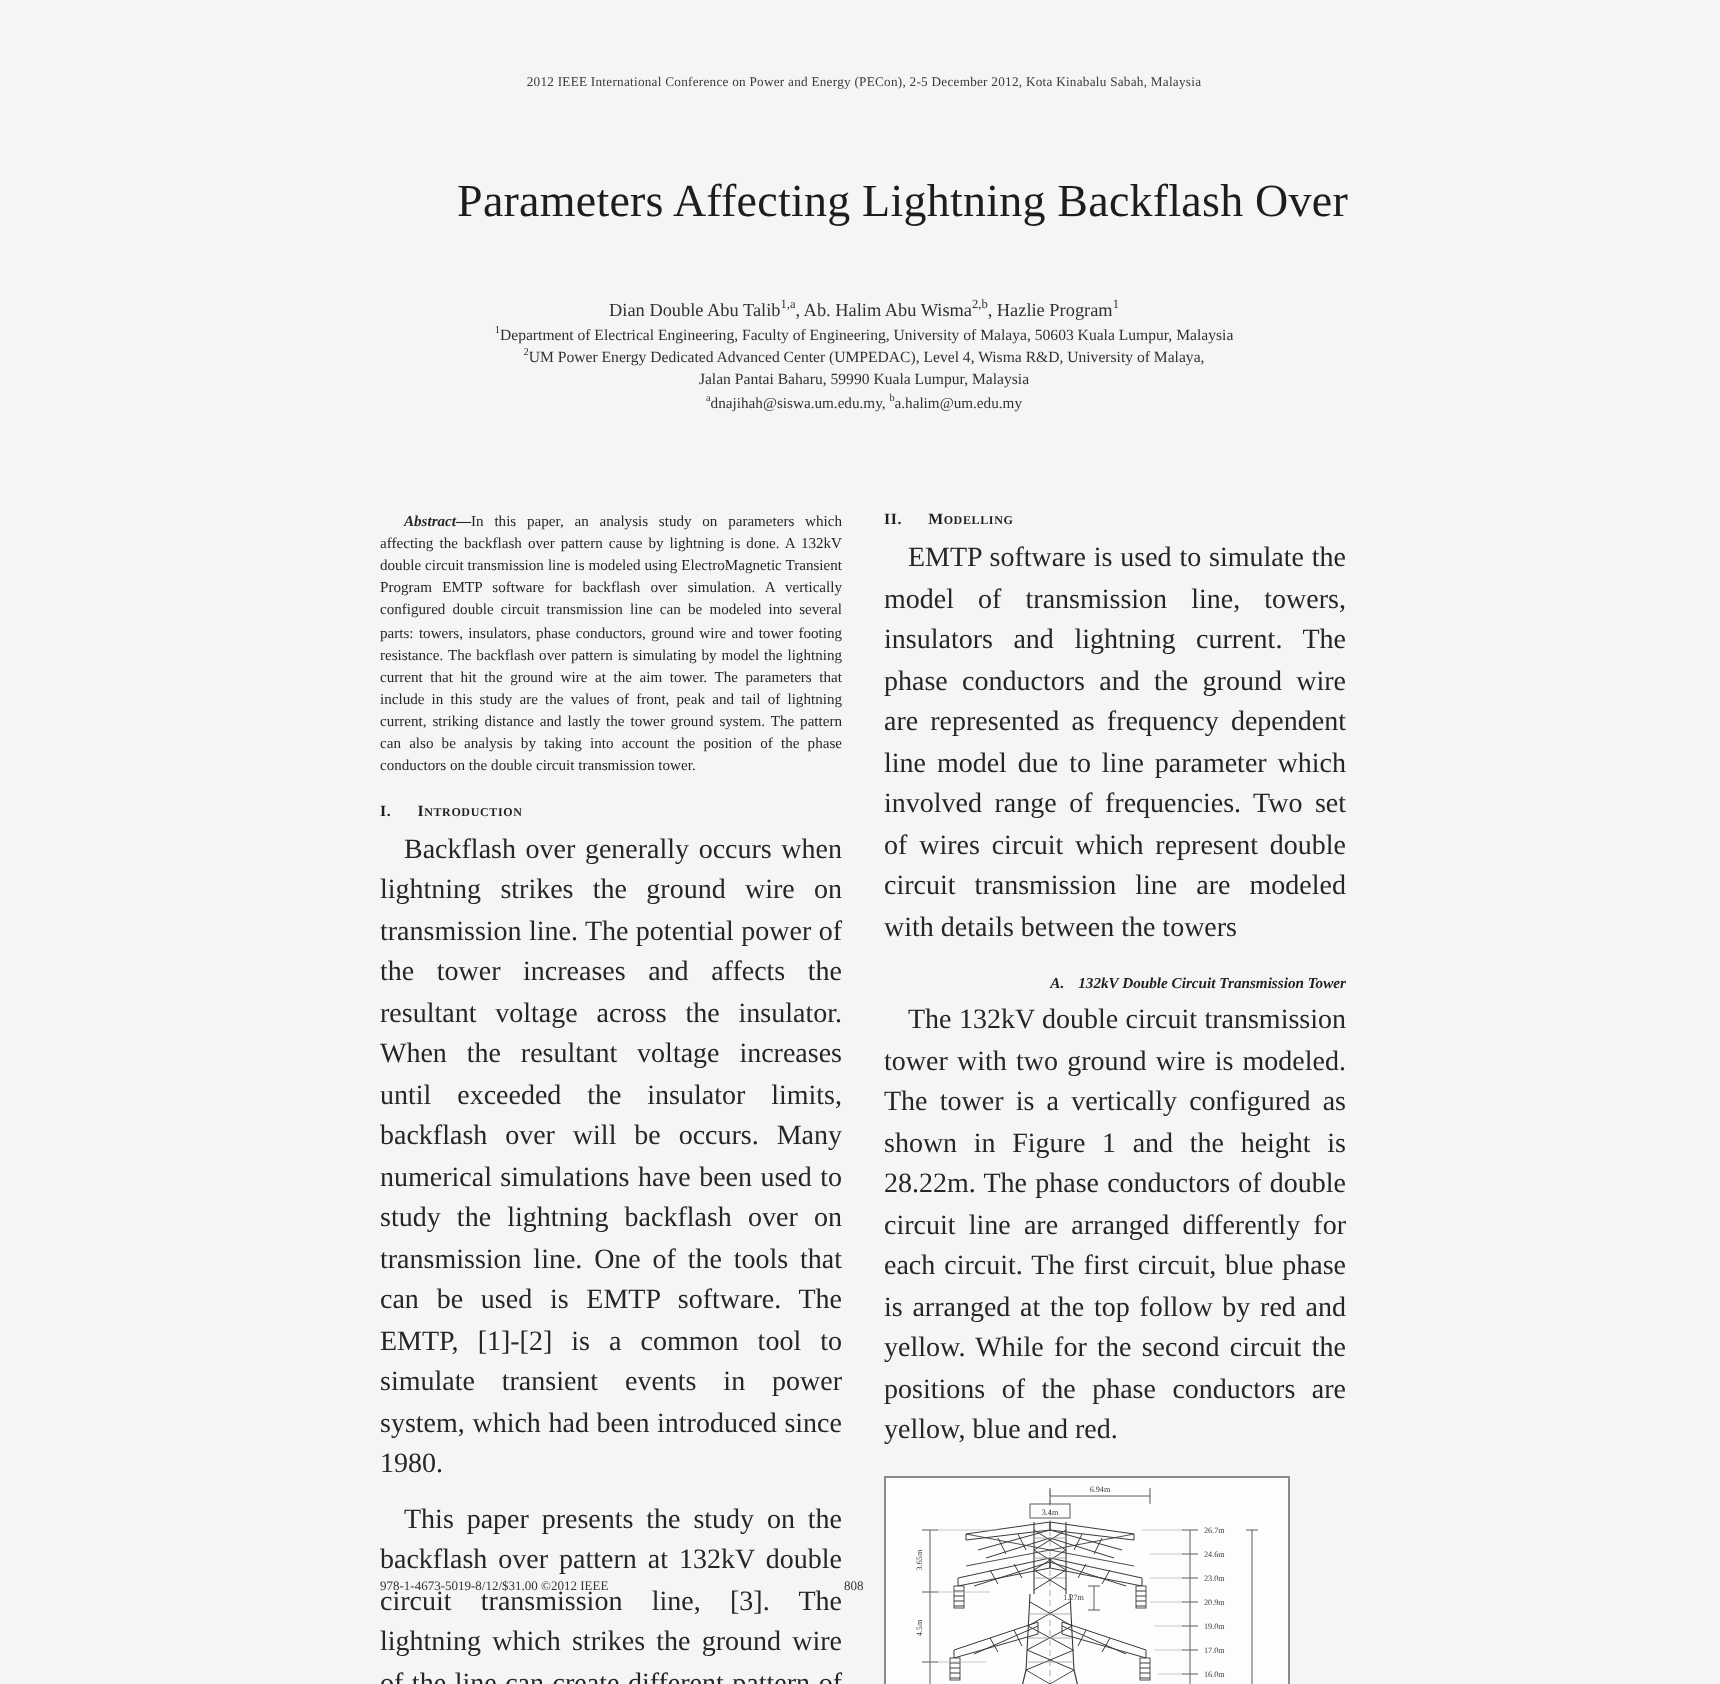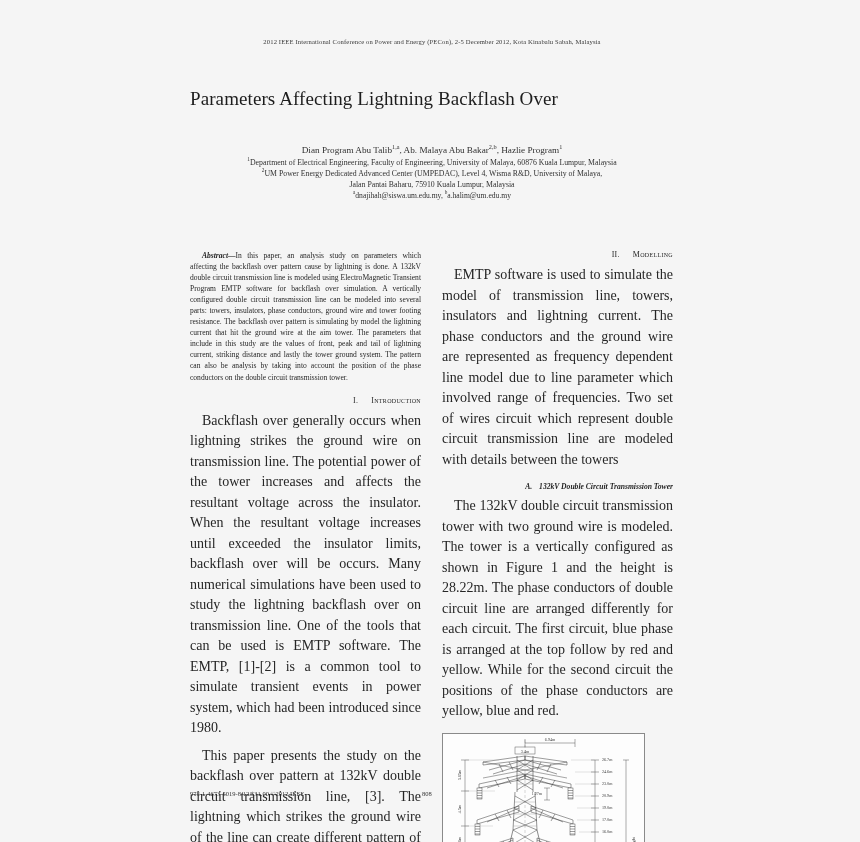--- a/index.html
+++ b/index.html
@@ -36,22 +36,22 @@
     text-align: center;
     color: #3a3a3a;
     letter-spacing: 0.02em;
     margin-top: 10px;
     line-height: 1.2;
   }
 
   
   .title {
     margin-top: 40px;
-    text-align: left;
-    font-size: 19px;
+    text-align: right;
+    font-size: 23px;
     line-height: 1.32;
     color: #1d1d1d;
     letter-spacing: 0.005em;
   }
 
   
   .authors {
     margin-top: 33px;
     text-align: center;
     font-size: 8.4px;
@@ -101,22 +101,22 @@
     line-height: 1.45;
     text-align: justify;
     text-indent: 12px;
     color: #262626;
   }
   .kw-lead { font-weight: bold; font-style: italic; }
 
   h2.sec {
     margin: 13px 0 6px 0;
     font-size: 7.9px;
-    font-weight: normal;
-    text-align: right;
+    font-weight: bold;
+    text-align: left;
     font-variant: small-caps;
     letter-spacing: 0.04em;
     color: #1f1f1f;
   }
   h2.sec .num { margin-right: 13px; }
 
   h3.subsec {
     margin: 12px 0 5px 0;
     font-size: 7.6px;
     font-weight: bold;
@@ -173,24 +173,24 @@
 <div class="page">
   <div class="content">
 
     <div class="conf-header">2012 IEEE International Conference on Power and Energy (PECon), 2-5 December 2012, Kota Kinabalu Sabah, Malaysia</div>
 
     <div class="title">
       <div>Parameters Affecting Lightning Backflash Over</div>
     </div>
 
     <div class="authors">
-      <div class="names"><span>Dian Program Abu Talib</span><sup>1,a</sup><span>, Ab. Malaya Abu Bakar</span><sup>2,b</sup><span>, Hazlie Program</span><sup>1</sup></div>
-      <div class="aff"><sup>1</sup><span>Department of Electrical Engineering, Faculty of Engineering, University of Malaya, 60876 Kuala Lumpur, Malaysia</span></div>
+      <div class="names"><span>Dian Double Abu Talib</span><sup>1,a</sup><span>, Ab. Halim Abu Wisma</span><sup>2,b</sup><span>, Hazlie Program</span><sup>1</sup></div>
+      <div class="aff"><sup>1</sup><span>Department of Electrical Engineering, Faculty of Engineering, University of Malaya, 50603 Kuala Lumpur, Malaysia</span></div>
       <div class="aff"><sup>2</sup><span>UM Power Energy Dedicated Advanced Center (UMPEDAC), Level 4, Wisma R&amp;D, University of Malaya,</span></div>
-      <div class="aff">Jalan Pantai Baharu, 75910 Kuala Lumpur, Malaysia</div>
+      <div class="aff">Jalan Pantai Baharu, 59990 Kuala Lumpur, Malaysia</div>
       <div class="email"><sup>a</sup><span>dnajihah@siswa.um.edu.my, </span><sup>b</sup><span>a.halim@um.edu.my</span></div>
     </div>
 
     <div class="columns">
 
       <div class="col">
 
         <p class="abstract"><span class="abs-lead">Abstract—</span><span>In this paper, an analysis study on parameters which affecting the backflash over pattern cause by lightning is done. A 132kV double circuit transmission line is modeled using ElectroMagnetic Transient Program EMTP software for backflash over simulation. A vertically configured double circuit transmission line can be modeled into several parts: towers, insulators, phase conductors, ground wire and tower footing resistance. The backflash over pattern is simulating by model the lightning current that hit the ground wire at the aim tower. The parameters that include in this study are the values of front, peak and tail of lightning current, striking distance and lastly the tower ground system. The pattern can also be analysis by taking into account the position of the phase conductors on the double circuit transmission tower.</span></p>
 
 

